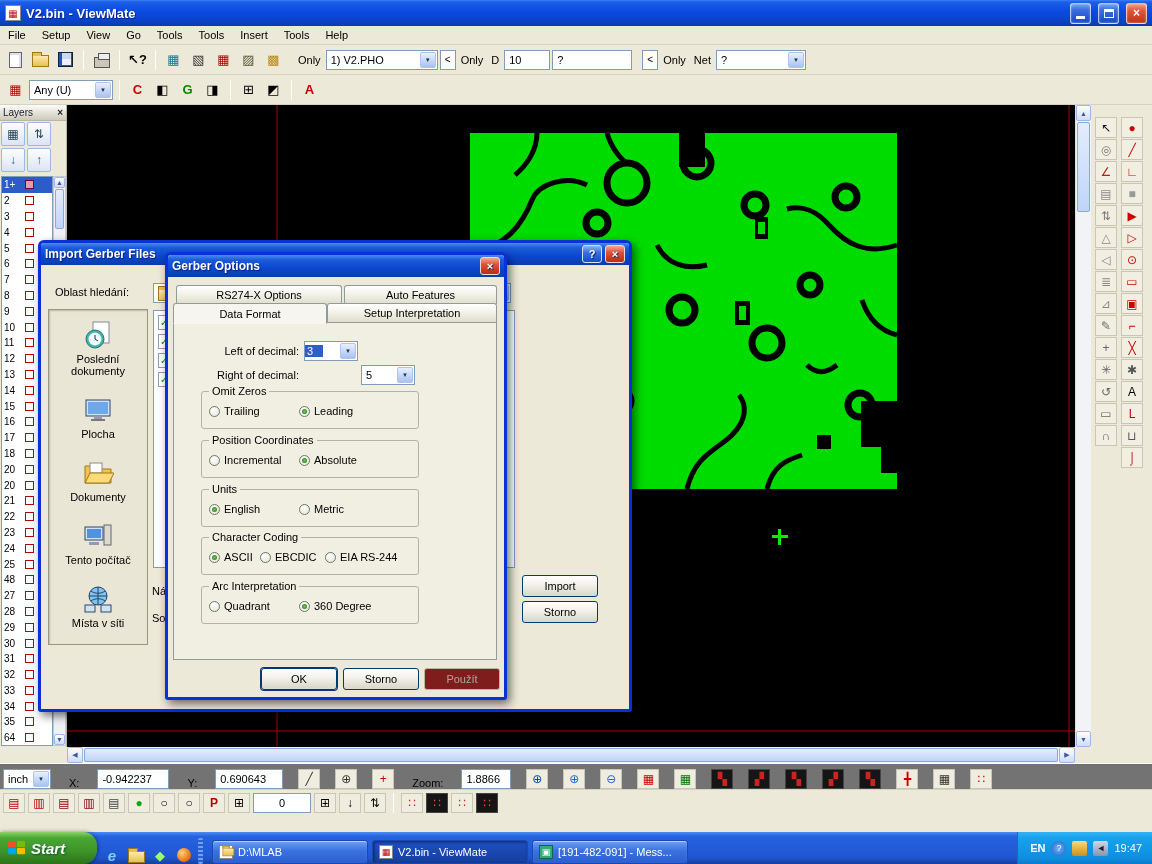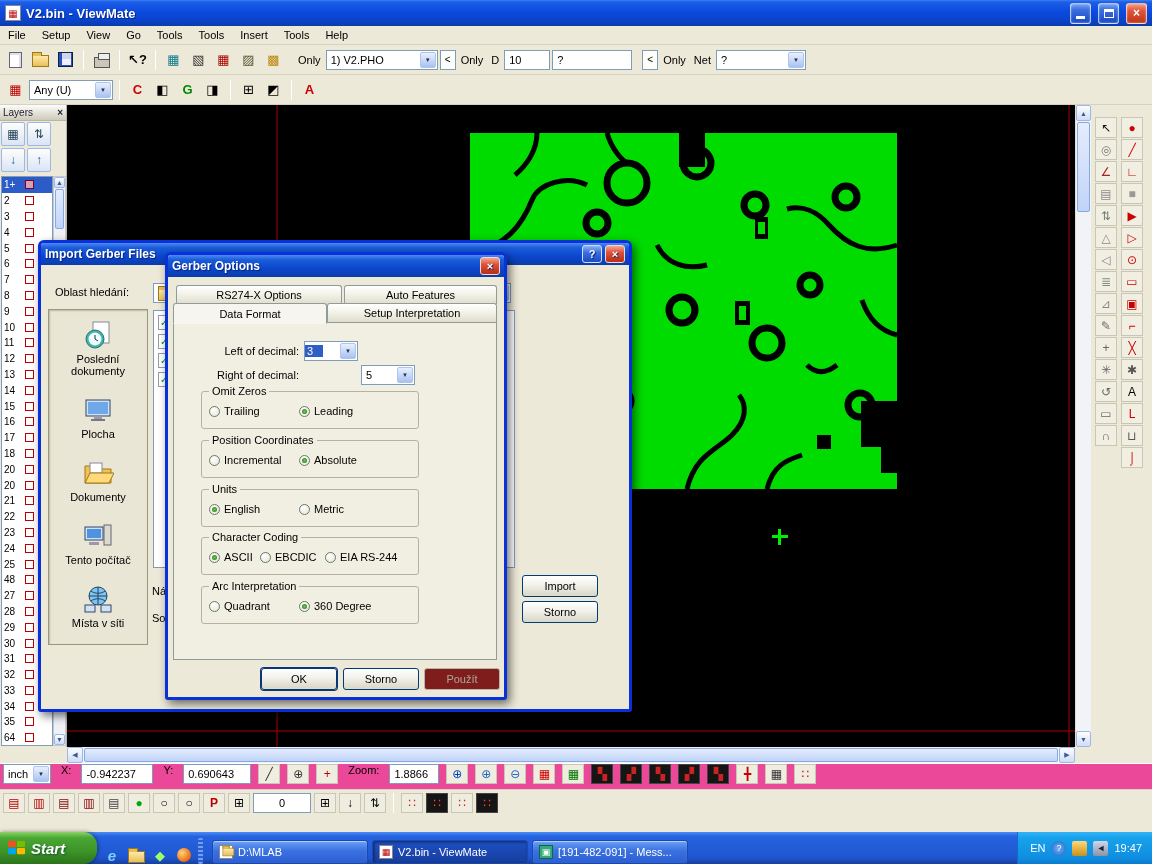--- a/index.html
+++ b/index.html
@@ -55,21 +55,21 @@
 
 .viewer{left:67px;top:105px;width:1008px;height:642px;background:#000;z-index:1}
 .scrollbtn{background:linear-gradient(180deg,#fdfefd,#d0dcf6);border:1px solid #9db8e8;border-radius:2px;color:#3a5a9b;display:grid;place-items:center;font-size:7px}
 .vscroll{left:1075px;top:105px;width:16px;height:642px;background:#f2f3f7;border-left:1px solid #ddd}
 .hscroll{left:67px;top:747px;width:1008px;height:16px;background:#f2f3f7;display:flex;align-items:stretch}
 .thumb{background:linear-gradient(180deg,#e4ecfd,#c0d4f9);border:1px solid #88a9e0;border-radius:2px}
 .rtools{left:1091px;top:105px;width:61px;height:642px;background:#ece9d8}
 .rcol{position:absolute;top:12px;display:flex;flex-direction:column;gap:1px}
 .rtool{width:22px;height:21px;border:1px solid #c9c6b6;background:#f1efe2;display:grid;place-items:center;font-size:12px}
 
-.statusbar{left:0;top:763px;width:1152px;height:26px;background:#ec4899;border-top:1px solid #fff;display:flex;align-items:flex-start;gap:7px;padding:0 3px}
+.statusbar{left:0;top:763px;width:1152px;height:26px;background:#737373;border-top:1px solid #fff;display:flex;align-items:flex-end;gap:15px;padding:0 3px}
 .editbar{left:0;top:789px;width:1152px;height:27px;background:#ece9d8;border-top:1px solid #d5d2c3;display:flex;align-items:center;gap:3px;padding:0 3px}
 .sbtn{width:22px;height:20px;display:inline-flex;align-items:center;justify-content:center;font-size:12px;background:#efeddf;border:1px solid #c9c6b6}
 .sbtn.dark{background:#151515;border-color:#444}
 
 .taskbar{left:0;top:832px;width:1152px;height:32px;z-index:20;display:flex;align-items:flex-end;
  background:linear-gradient(180deg,#4a8cf5 0%,#2663e0 14%,#1f56d0 80%,#16409f 100%)}
 .startbtn{width:97px;height:32px;border-radius:0 14px 14px 0;display:flex;align-items:center;gap:5px;padding:0 16px 0 8px;color:#fff;font-weight:bold;font-style:italic;font-size:15px;
  background:linear-gradient(180deg,#8ed269 0%,#4aa833 18%,#3d9428 60%,#2b741a 100%);box-shadow:1px 0 4px rgba(0,0,0,.4);text-shadow:1px 1px 2px #153}
 .qlicon{width:18px;height:18px;display:inline-grid;place-items:center;margin-left:6px}
 .tb-divider{width:5px;height:26px;margin:0 5px;background:repeating-linear-gradient(180deg,#6fa0f5 0 2px,#2a5fd0 2px 4px);border-radius:2px}
@@ -817,19 +817,19 @@
       </span>
     <span>V2.bin - ViewMate</span>
   </div>
   <div class="taskbtn">
     <span class="task-ic" style="background:#3a7;border-color:#164">
         <span style="color:#fff;font-size:9px">▣</span>
       </span>
     <span>[191-482-091] - Mess...</span>
   </div>
   <div class="tray">
-    <span style="font-weight:normal">EN</span>
+    <span style="font-weight:bold">EN</span>
     <span class="tray-ic" style="background:radial-gradient(#6db5f5,#1a5dc8)">?</span>
     <span class="tray-ic" style="border-radius:2px;background:linear-gradient(#ffd97a,#c89018)"></span>
     <span class="tray-ic" style="border-radius:2px;background:linear-gradient(#cfd8ea,#8a93a8);color:#223">◄</span>
     <span>19:47</span>
   </div>
 </div>
 
 </body></html>

